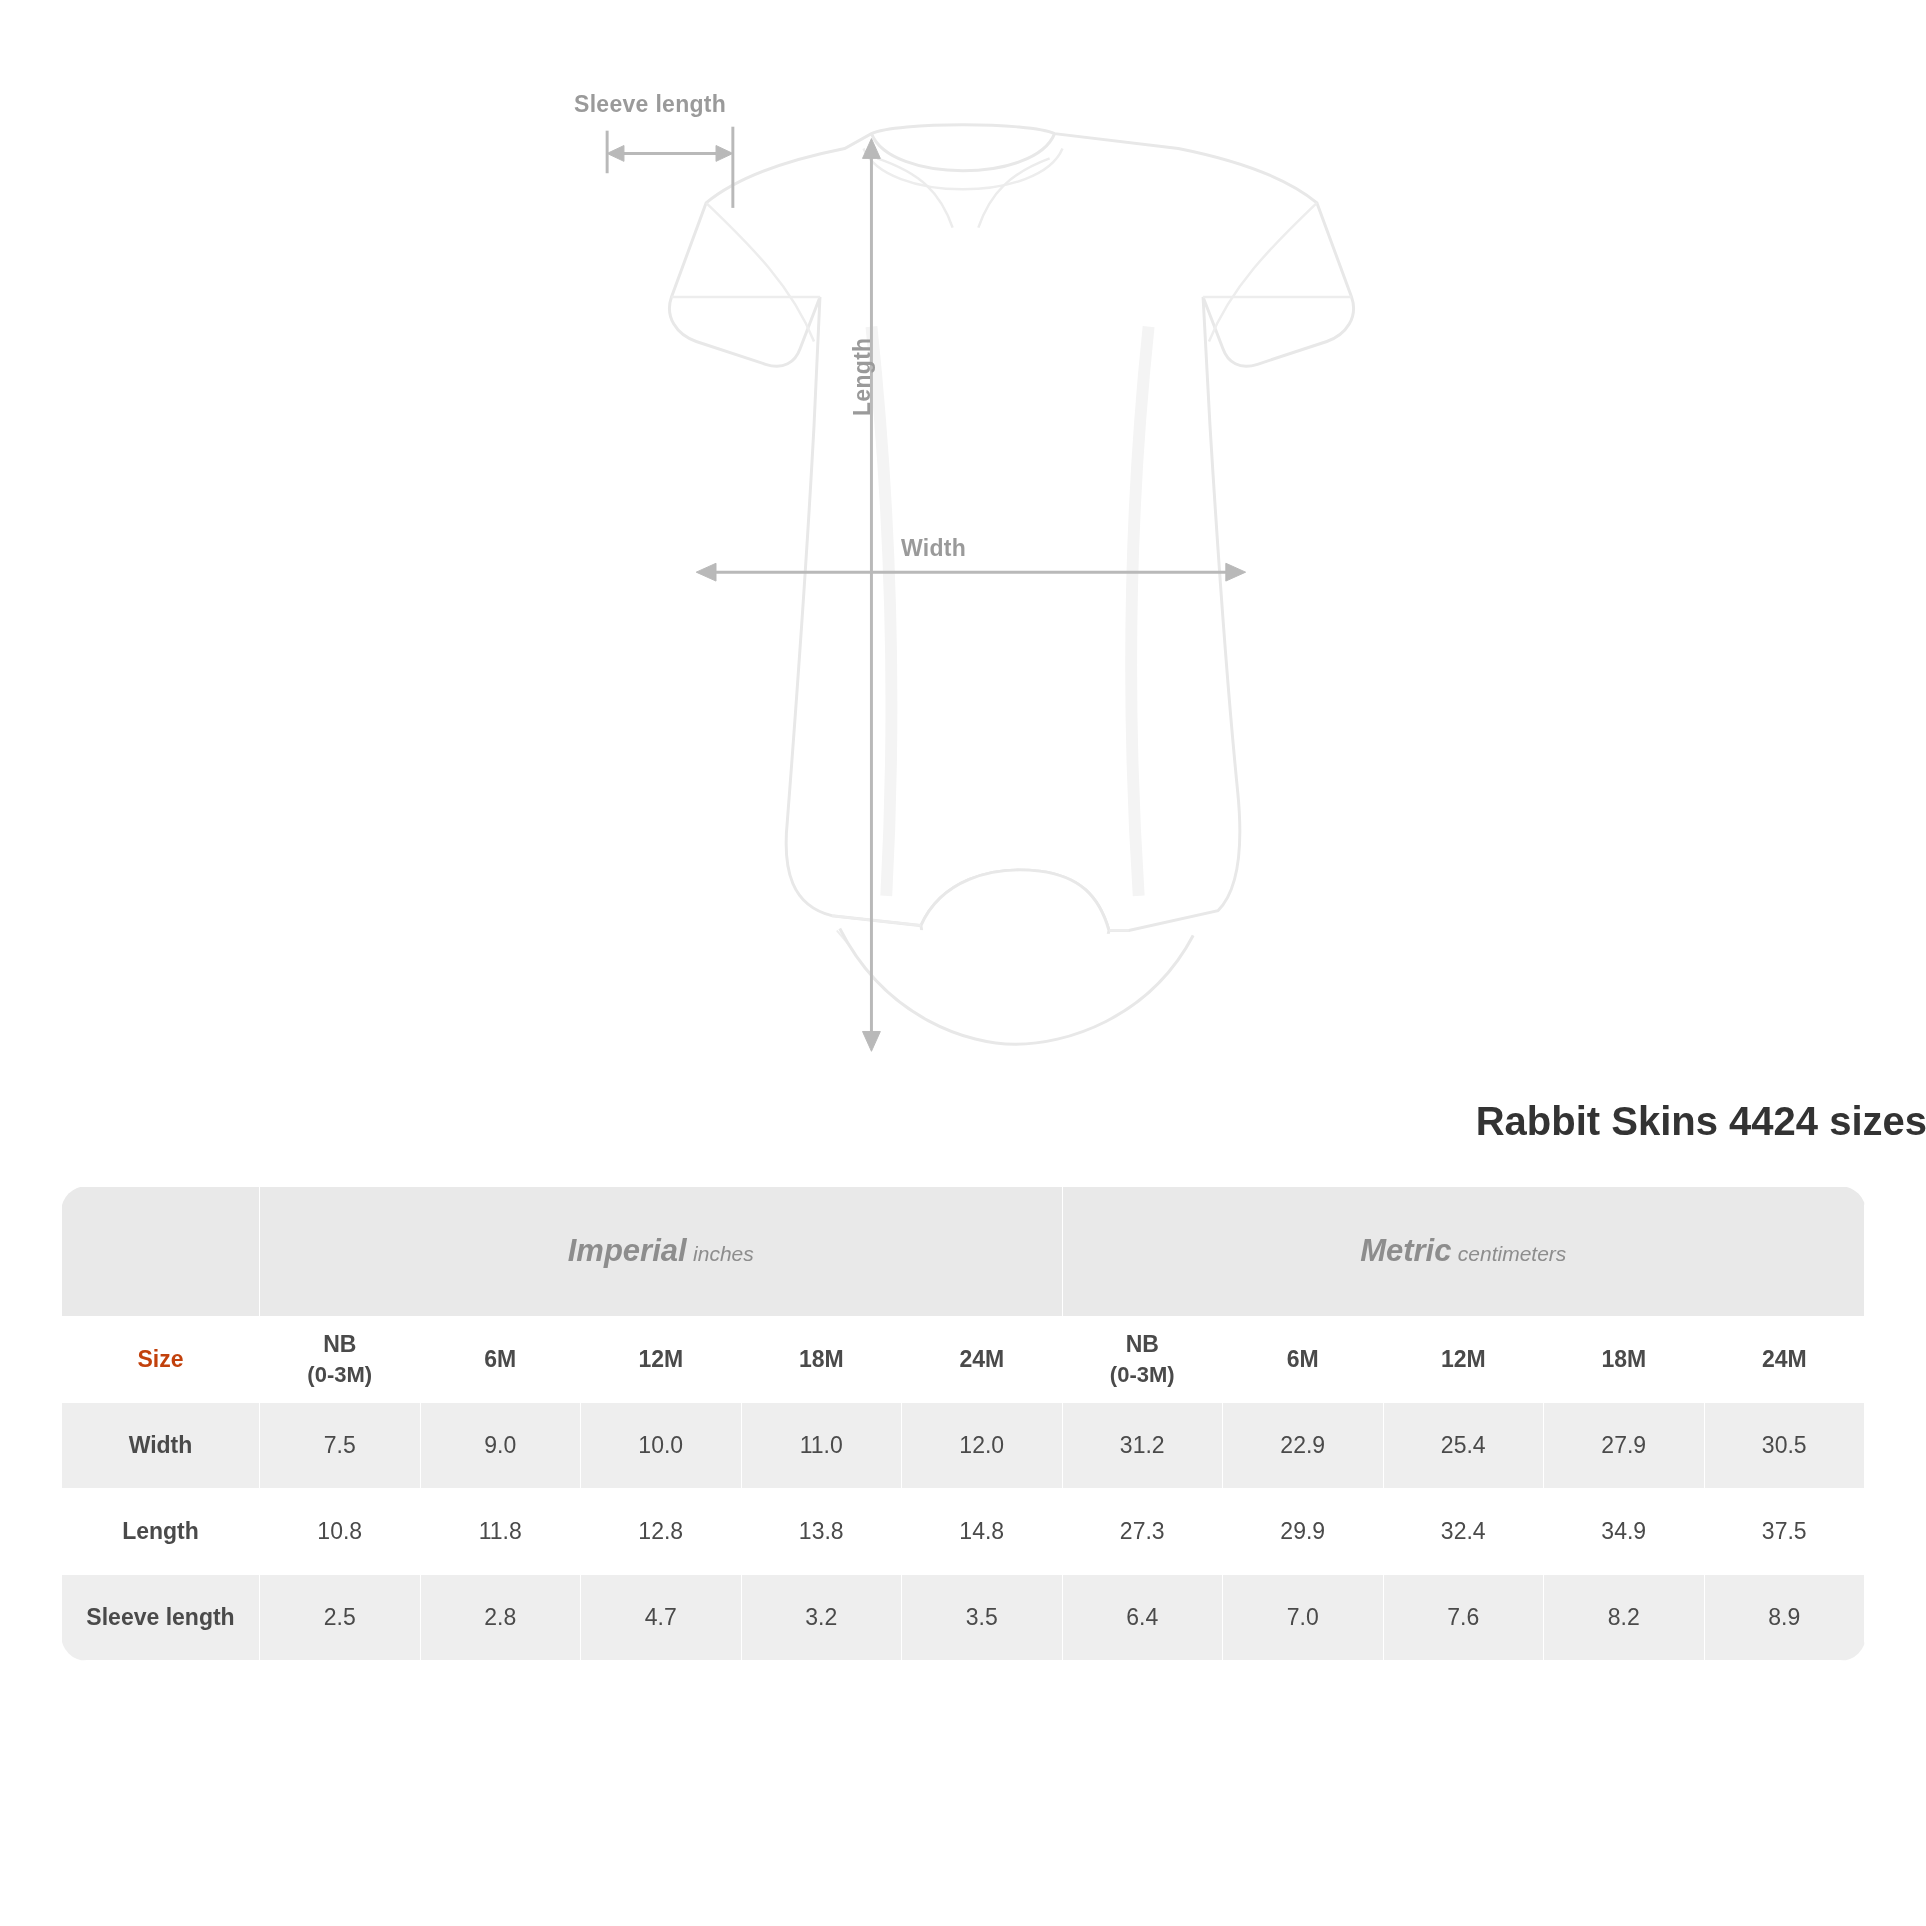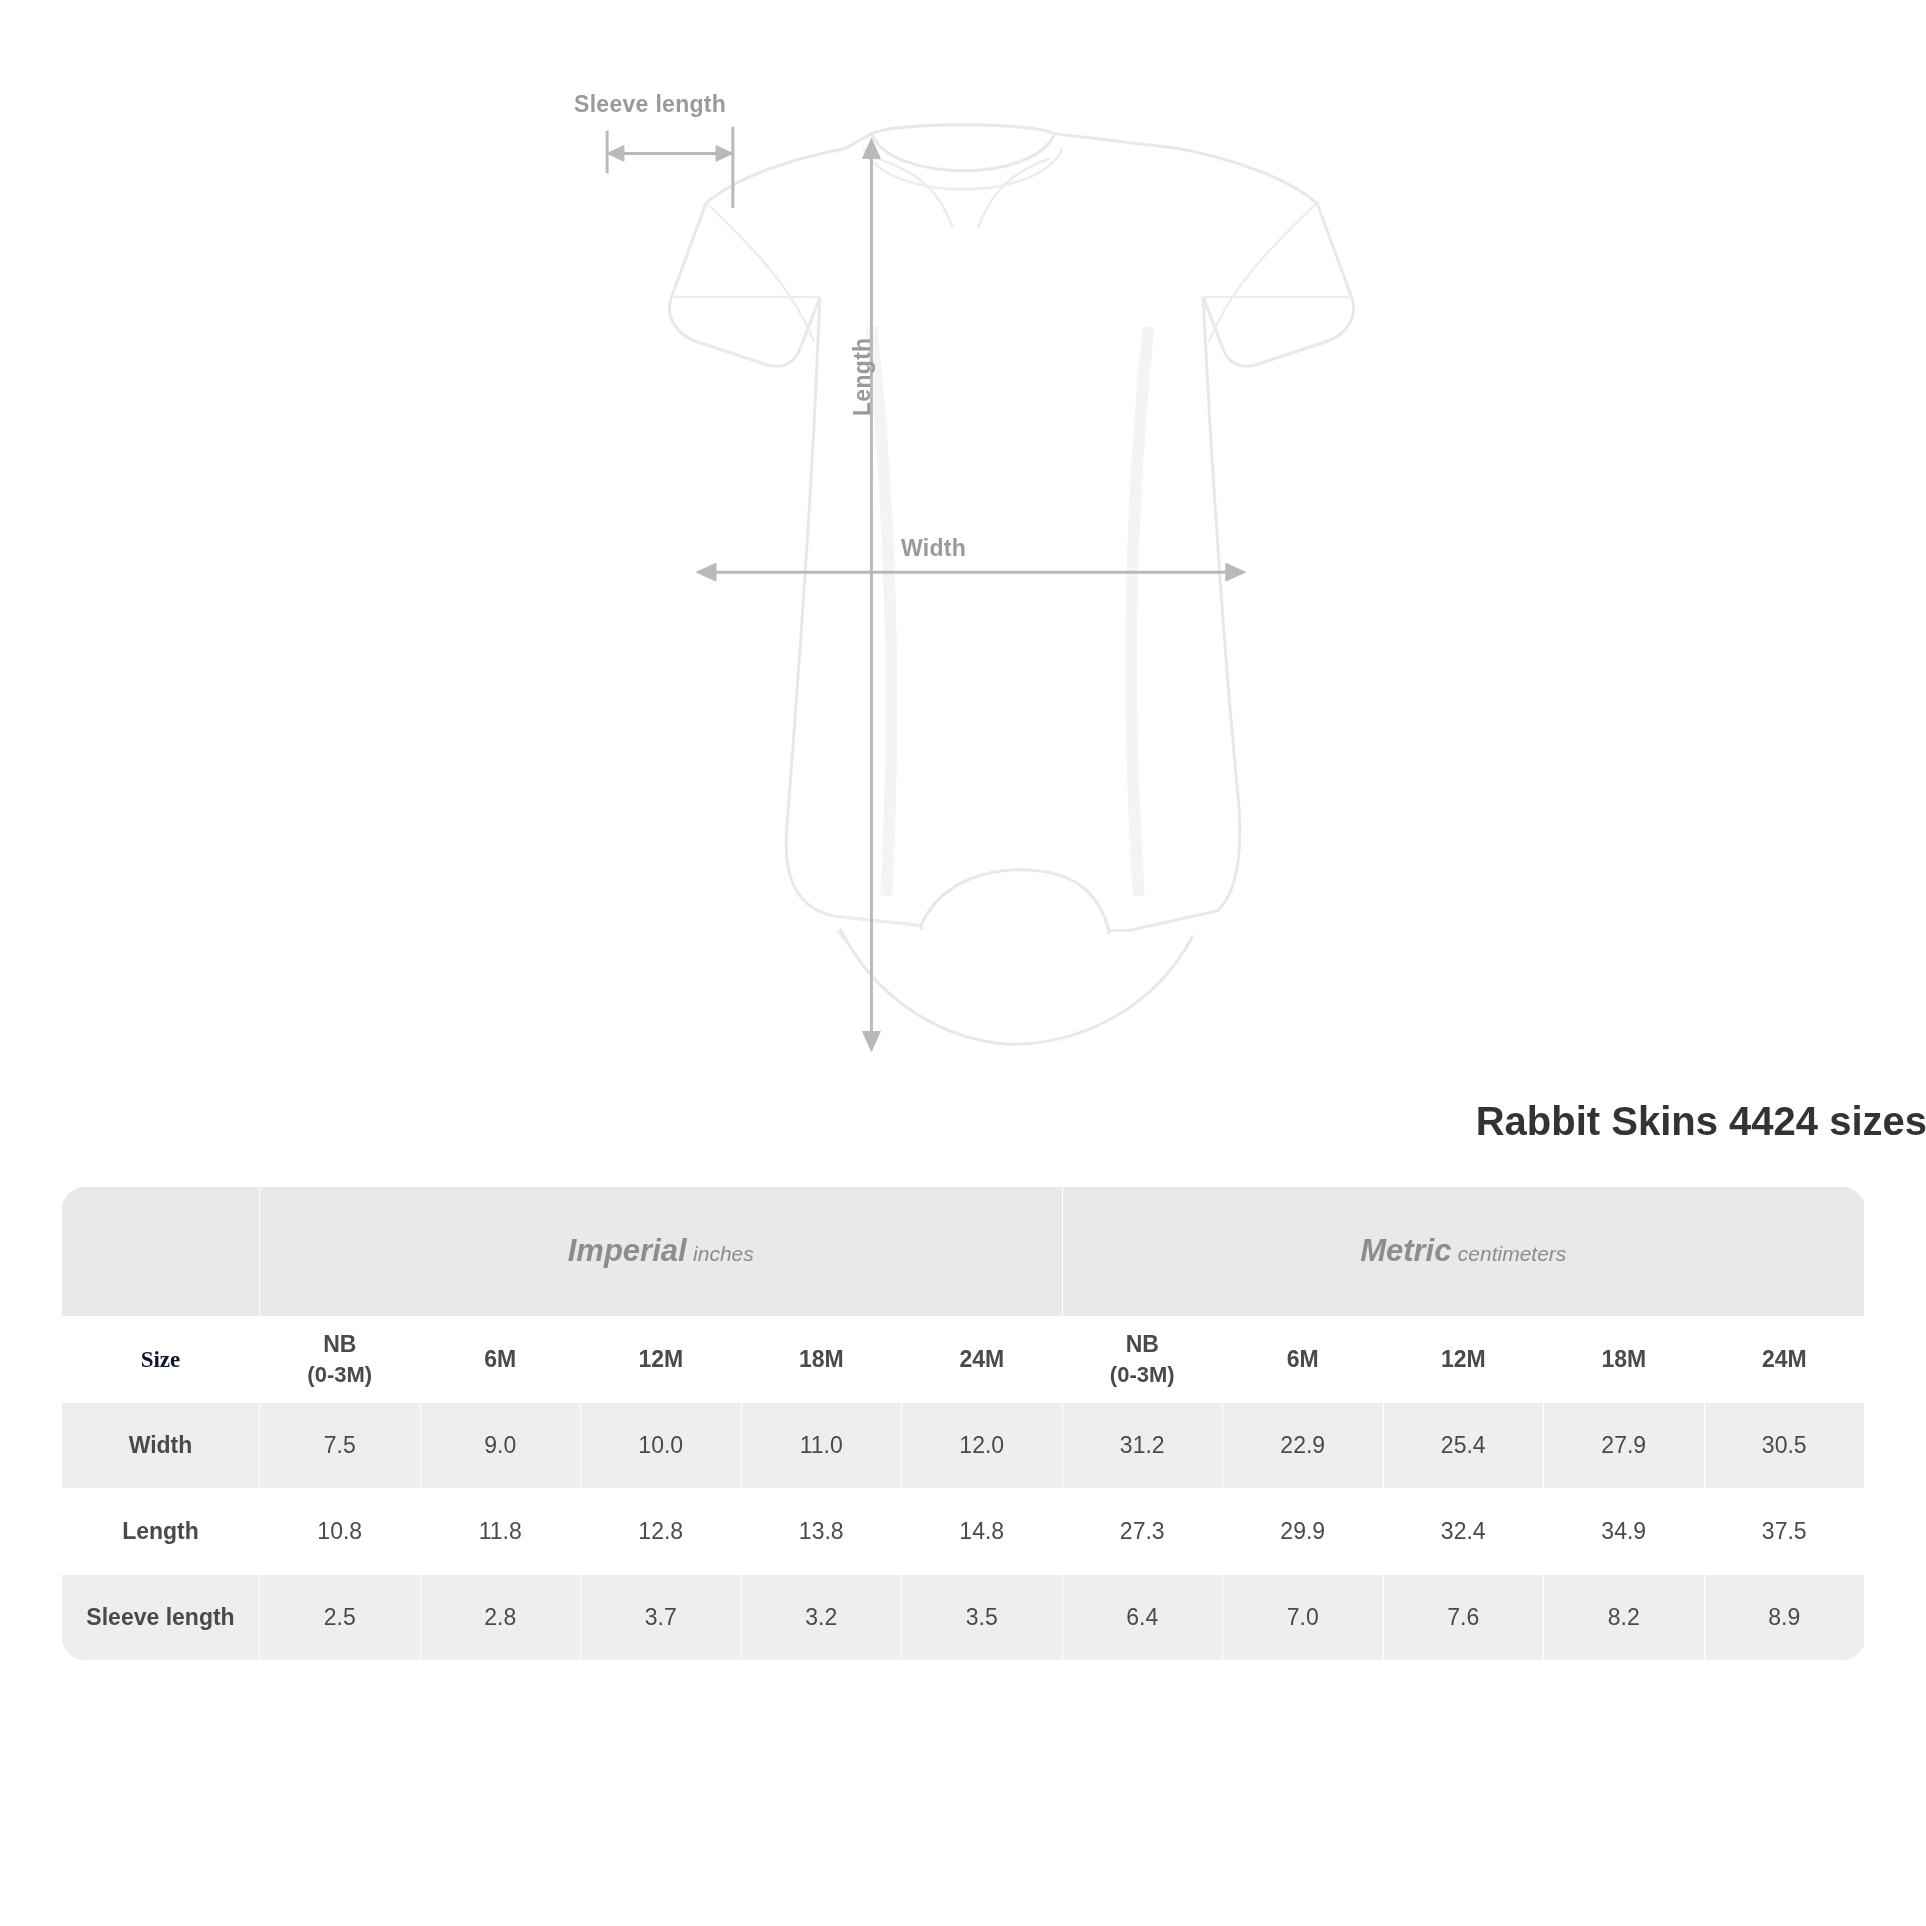--- a/index.html
+++ b/index.html
@@ -106,21 +106,21 @@
   }
   .corner-cell { background: #e9e9e9; }
   .hdr-row td {
     background: #ffffff;
     font-weight: bold;
     color: #555555;
     font-size: 23px;
     line-height: 1.35;
     height: 103px;
   }
-  .hdr-row td.rowlabel { color: #0f172a; font-family: Liberation Serif, serif; }
+  .hdr-row td.rowlabel { color: #c2410c; }
   .row-shade td { background: #eeeeee; }
   .row-plain td { background: #ffffff; }
   td.rowlabel {
     font-weight: bold;
     color: #4f4f4f;
   }
   .col-first { width: 198px; }
   .sub { display: block; font-size: 22px; font-weight: bold; }
 </style>
 </head>
@@ -283,21 +283,21 @@
           <td>29.9</td>
           <td>32.4</td>
           <td>34.9</td>
           <td>37.5</td>
         </tr>
 
         <tr class="row-shade">
           <td class="rowlabel">Sleeve length</td>
           <td>2.5</td>
           <td>2.8</td>
-          <td>3.7</td>
+          <td>4.7</td>
           <td>3.2</td>
           <td>3.5</td>
           <td>6.4</td>
           <td>7.0</td>
           <td>7.6</td>
           <td>8.2</td>
           <td>8.9</td>
         </tr>
       </tbody>
     </table>

